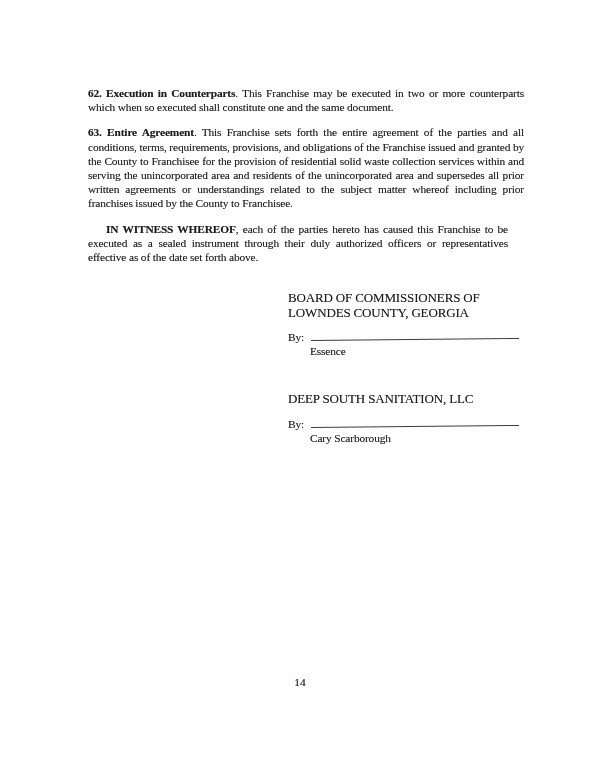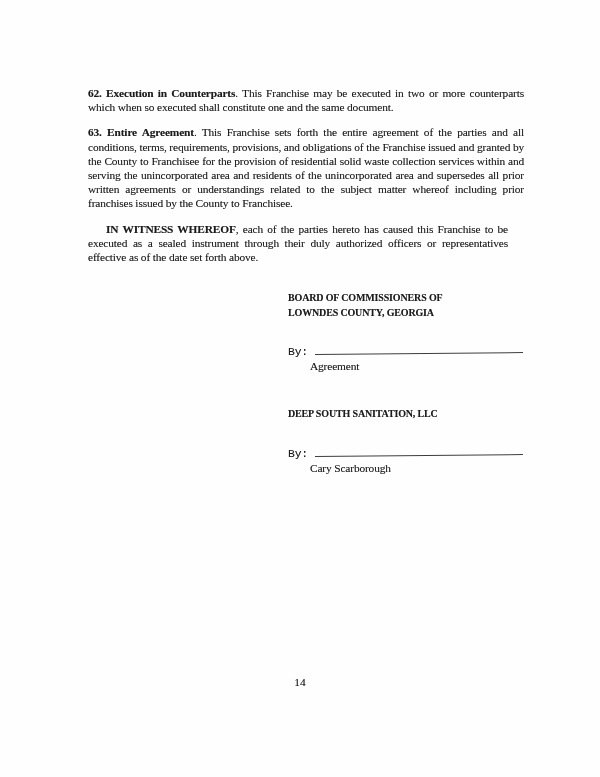--- a/index.html
+++ b/index.html
@@ -36,28 +36,27 @@
     text-align: justify;
     text-indent: 18px;
   }
   .sig-section {
     margin-left: 200px;
   }
   .sig-block + .sig-block {
     margin-top: 34px;
   }
   .sig-org {
-    font-weight: bold;
-    font-size: 10px;
+    font-weight: normal;
+    font-size: 13px;
     line-height: 14.4px;
   }
   .by-row {
-    margin-top: 23px;
+    margin-top: 9px;
     white-space: nowrap;
-    font-family: Liberation Mono, monospace;
   }
   .sig-line {
     display: inline-block;
     width: 208px;
     height: 11px;
     border-bottom: 1.2px solid #3d3d3d;
     margin-left: 7px;
     transform: rotate(-0.55deg);
     transform-origin: left bottom;
   }
@@ -87,21 +86,21 @@
 
 
     <p class="witness"><span class="bold">IN WITNESS WHEREOF</span><span>, each of the parties hereto has caused this Franchise to be executed as a sealed instrument through their duly authorized officers or representatives effective as of the date set forth above.</span></p>
 
     <div class="sig-section">
 
       <div class="sig-block">
         <div class="sig-org">BOARD OF COMMISSIONERS OF</div>
         <div class="sig-org">LOWNDES COUNTY, GEORGIA</div>
         <div class="by-row"><span>By:</span><span class="sig-line"></span></div>
-        <div class="sig-title">Agreement</div>
+        <div class="sig-title">Essence</div>
       </div>
 
       <div class="sig-block">
         <div class="sig-org">DEEP SOUTH SANITATION, LLC</div>
         <div class="by-row"><span>By:</span><span class="sig-line"></span></div>
         <div class="sig-name">Cary Scarborough</div>
       </div>
 
     </div>
   </div>

